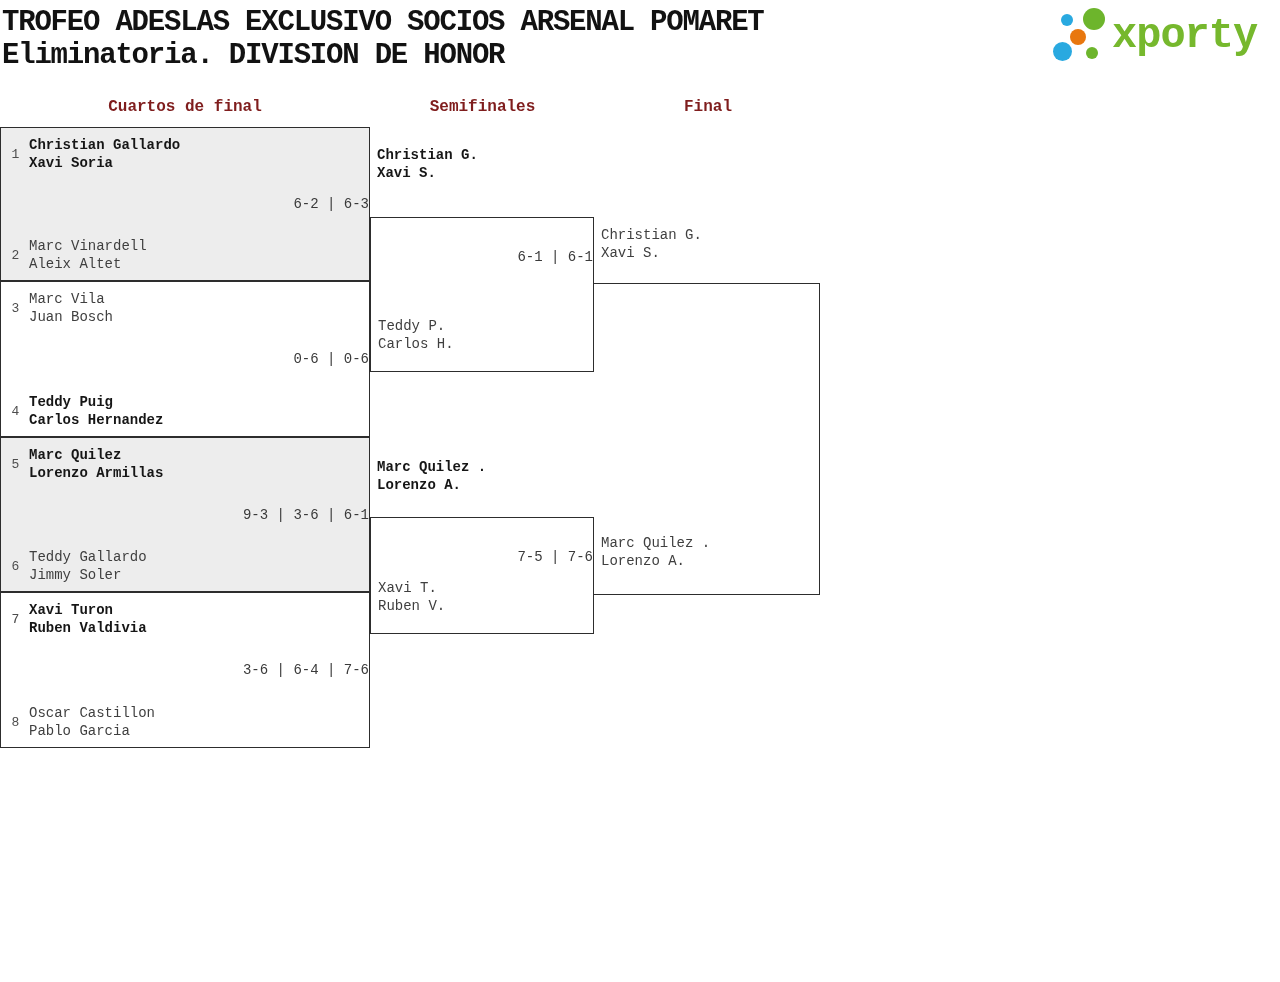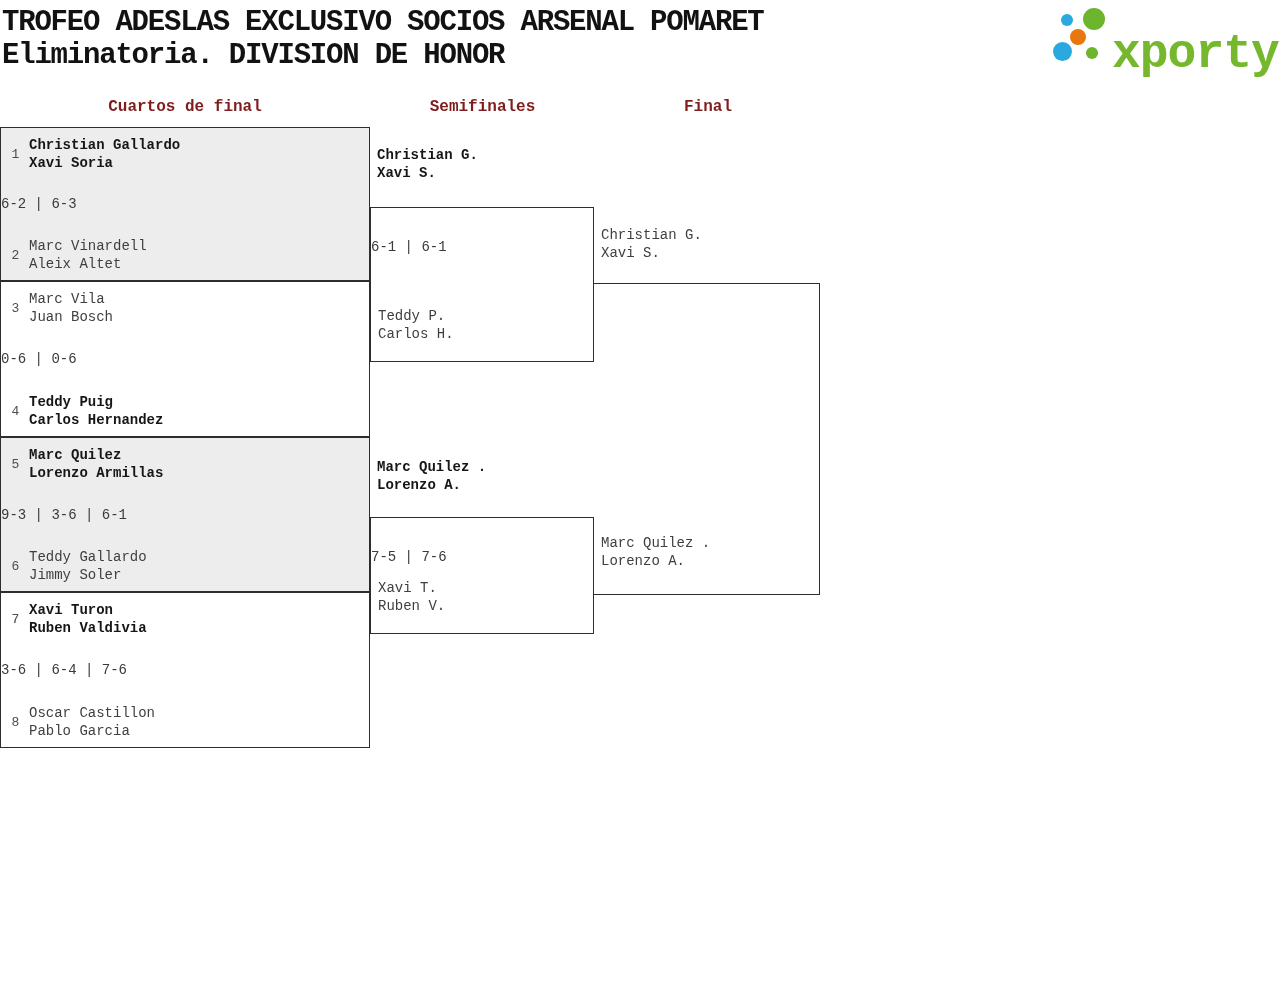--- a/index.html
+++ b/index.html
@@ -23,58 +23,58 @@
   
   .logo { position: absolute; left: 1045px; top: 0; width: 235px; height: 80px; display: block; text-decoration: none; cursor: pointer; }
   .dot { position: absolute; border-radius: 50%; }
   .dot-blue-sm   { left: 16px; top: 14px; width: 12px; height: 12px; background: #29a9e0; }
   .dot-green-lg  { left: 38px; top:  8px; width: 22px; height: 22px; background: #6db52c; }
   .dot-orange    { left: 25px; top: 29px; width: 16px; height: 16px; background: #e8770e; }
   .dot-blue-lg   { left:  8px; top: 42px; width: 19px; height: 19px; background: #29a9e0; }
   .dot-green-sm  { left: 41px; top: 47px; width: 12px; height: 12px; background: #6db52c; }
   .wordmark {
     position: absolute; left: 67px; top: 10px;
-    font-size: 48px; font-weight: bold; letter-spacing: -1px;
-    color: #76b82d; line-height: 52px; margin-top: 18px;
+    font-size: 42px; font-weight: bold; letter-spacing: -1px;
+    color: #76b82d; line-height: 52px;
   }
 
   
   .rh { position: absolute; top: 98px; font-size: 16px; font-weight: bold; color: #7f1d1d; text-align: center; }
   .rh-qf    { left: 0;     width: 370px; }
   .rh-sf    { left: 370px; width: 225px; }
   .rh-final { left: 594px; width: 228px; }
 
   
   .match { position: absolute; border: 1px solid #2d2d2d; background: #ffffff; }
   .shaded { background: #ededed; }
 
   .qf { left: 0; width: 370px; }
   .qf1 { top: 127px; height: 154px; }
   .qf2 { top: 281px; height: 156px; }
   .qf3 { top: 437px; height: 155px; }
   .qf4 { top: 592px; height: 156px; }
 
   .sf { left: 370px; width: 224px; }
-  .sf1 { top: 207px; height: 155px; }
+  .sf1 { top: 217px; height: 155px; }
   .sf2 { top: 517px; height: 117px; }
 
   .final-box { left: 594px; top: 283px; width: 226px; height: 312px; border-left: none; }
 
   
   .team { position: absolute; left: 8px; display: flex; align-items: center; }
   .team .seed { width: 13px; font-size: 13px; color: #4d4d4d; text-align: center; margin-right: 7px; }
   .names { display: block; }
   .names .l { display: block; font-size: 14px; line-height: 18px; color: #3f3f3f; white-space: nowrap; }
   .winner .l { font-weight: bold; color: #161616; }
   .team.pos-top { top: 8px; }
   .team.pos-bottom { bottom: 7px; }
 
   .score {
     position: absolute; left: 0; width: 100%;
-    text-align: left; font-size: 14px; color: #3a3a3a;
+    text-align: right; font-size: 14px; color: #3a3a3a;
   }
   .qf .score { top: 50%; transform: translateY(-50%); }
   .sf .score { top: 31px; }
 
   
   .slot-label { position: absolute; }
   .sf .loser-label { position: absolute; left: 7px; bottom: 18px; }
   .lbl-sf1-winner { left: 377px; top: 146px; }
   .lbl-sf2-winner { left: 377px; top: 458px; }
   .lbl-final-top    { left: 601px; top: 226px; }

